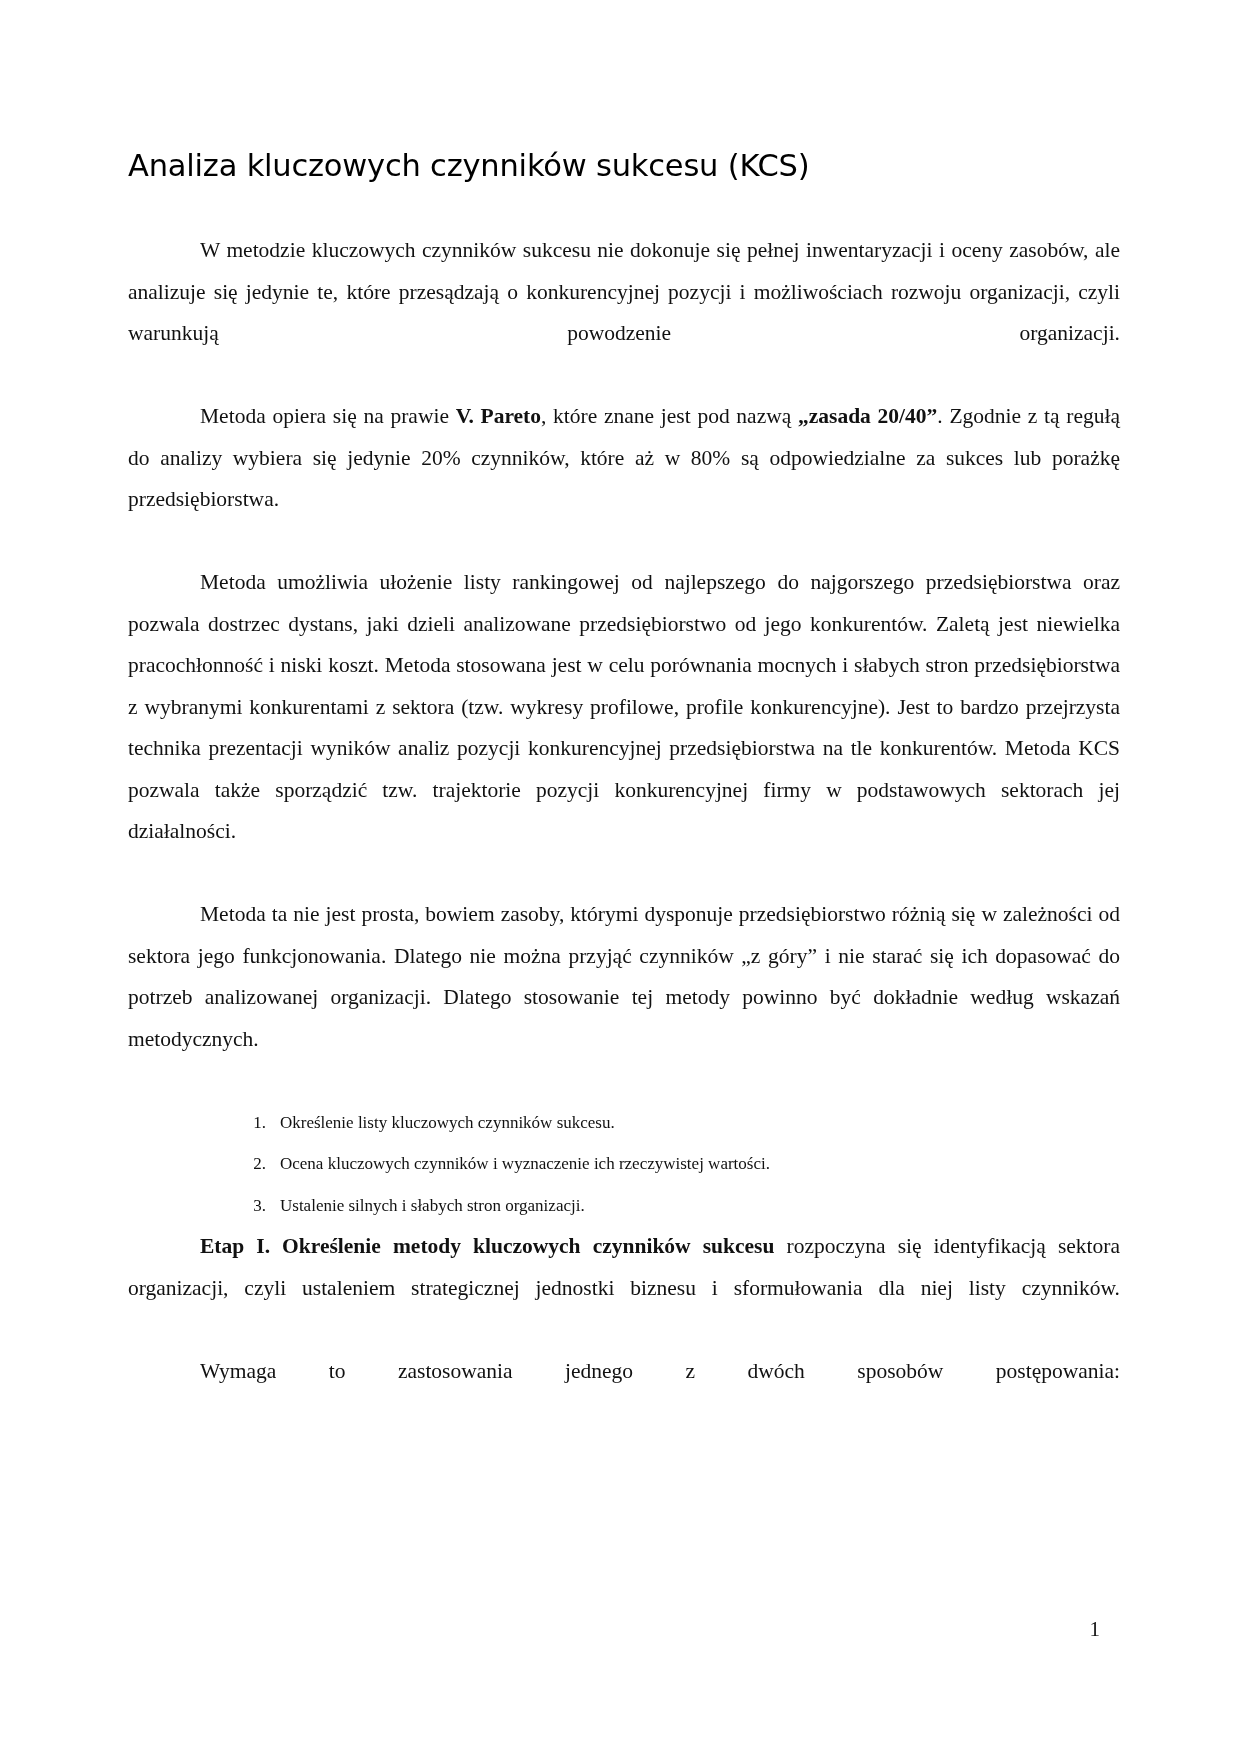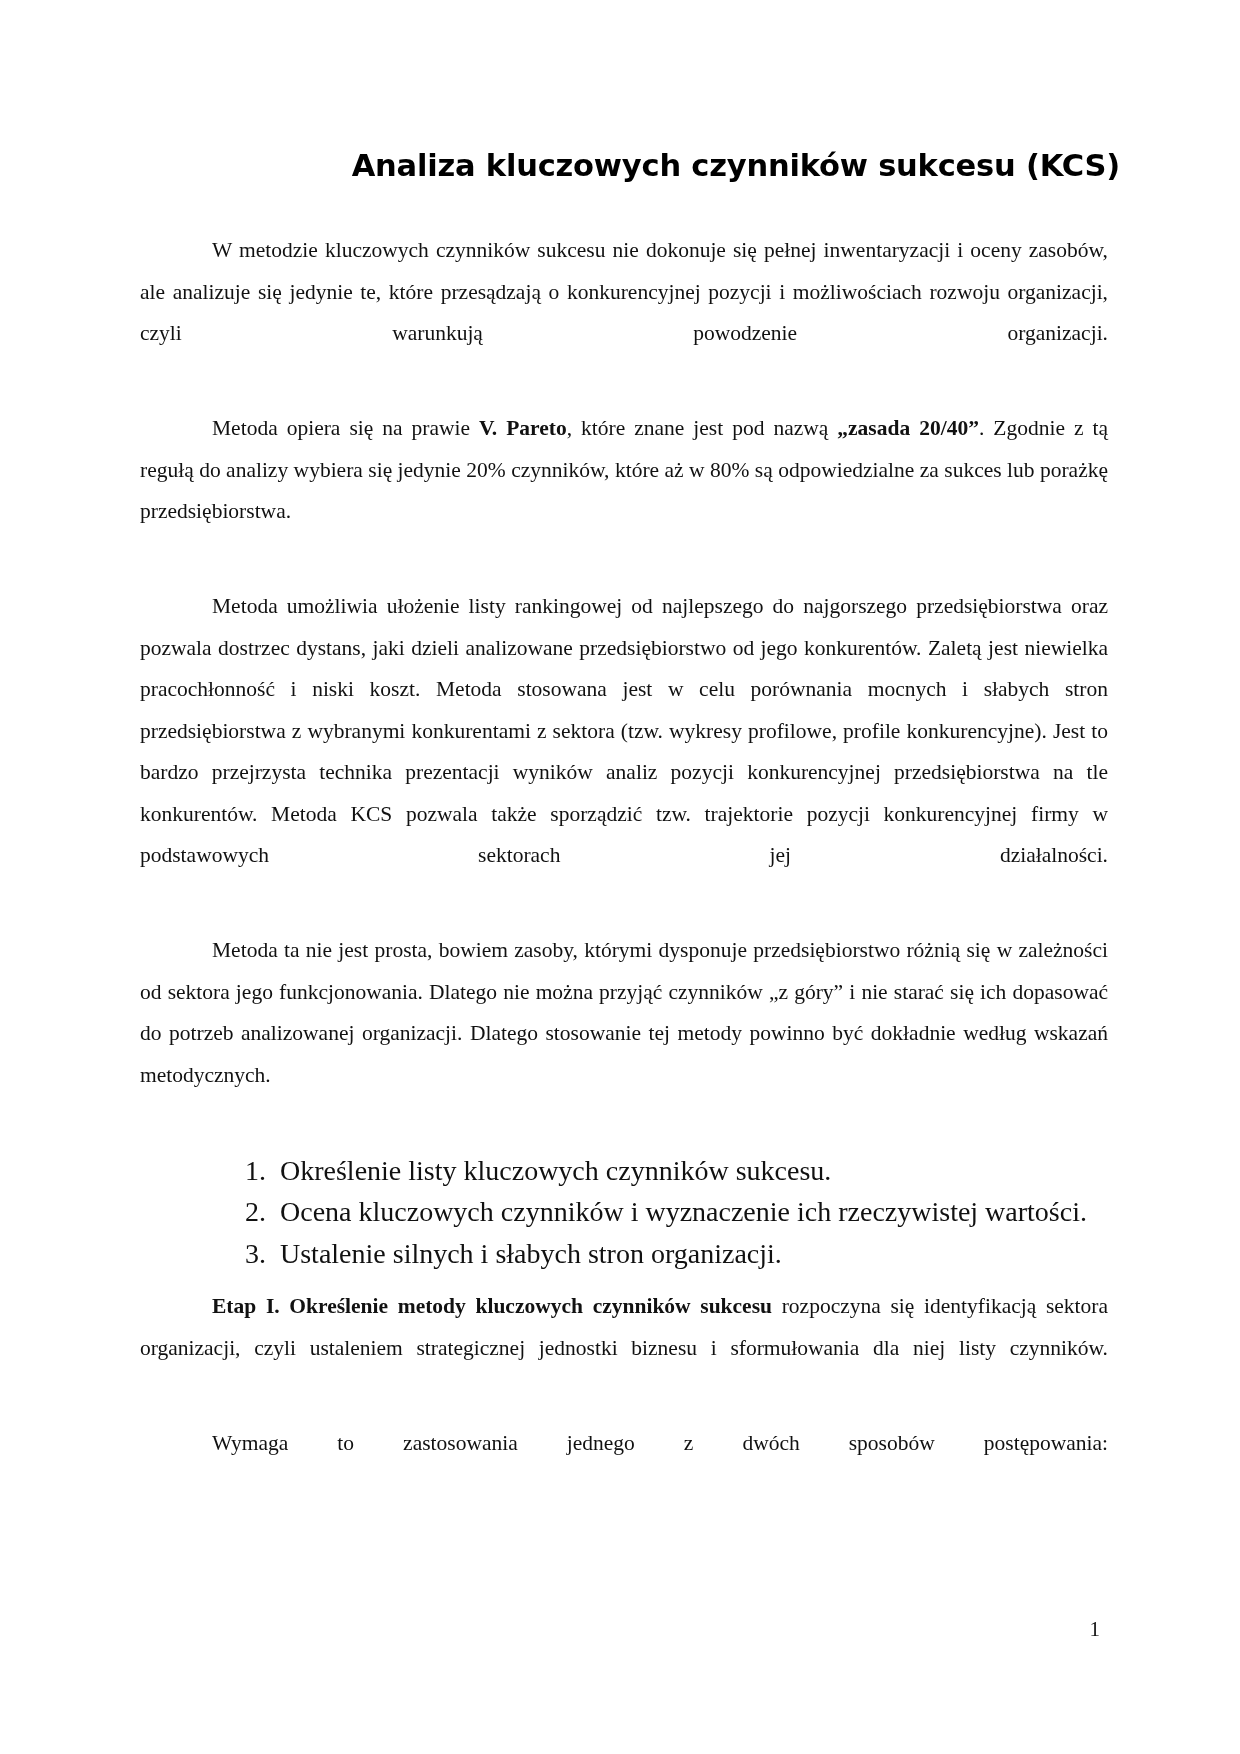--- a/index.html
+++ b/index.html
@@ -20,34 +20,34 @@
     position: absolute;
     top: 0; left: 0;
     width: 1240px;
     height: 1754px;
     box-sizing: border-box;
     padding: 128px 120px 60px 128px;
   }
 
   .doc-title {
     font-family: "DejaVu Sans", "Liberation Sans", sans-serif;
-    font-weight: bold;
+    font-weight: normal;
     font-size: 30.5px;
     letter-spacing: -0.2px;
-    text-align: right;
+    text-align: left;
     margin: 20px 0 0 0;
     color: #000;
   }
 
   .body-block {
     margin-top: 47px;
   }
 
   p.para {
-    margin: 12px;
+    margin: 0;
     font-size: 21.5px;
     line-height: 41.5px;
     text-align: justify;
     text-justify: inter-word;
     text-indent: 72px;
     color: #111;
     -webkit-font-smoothing: antialiased;
   }
 
   p.para b, .b {
@@ -62,21 +62,21 @@
   }
 
   ol.steps {
     margin: 0;
     padding: 0 0 0 108px;
     list-style: none;
     counter-reset: step;
   }
   ol.steps li {
     position: relative;
-    font-size: 28px;
+    font-size: 17px;
     line-height: 41.5px;
     margin: 0;
     padding-left: 44px;
     counter-increment: step;
     color: #111;
   }
   ol.steps li::before {
     content: counter(step) ".";
     position: absolute;
     left: 0;

